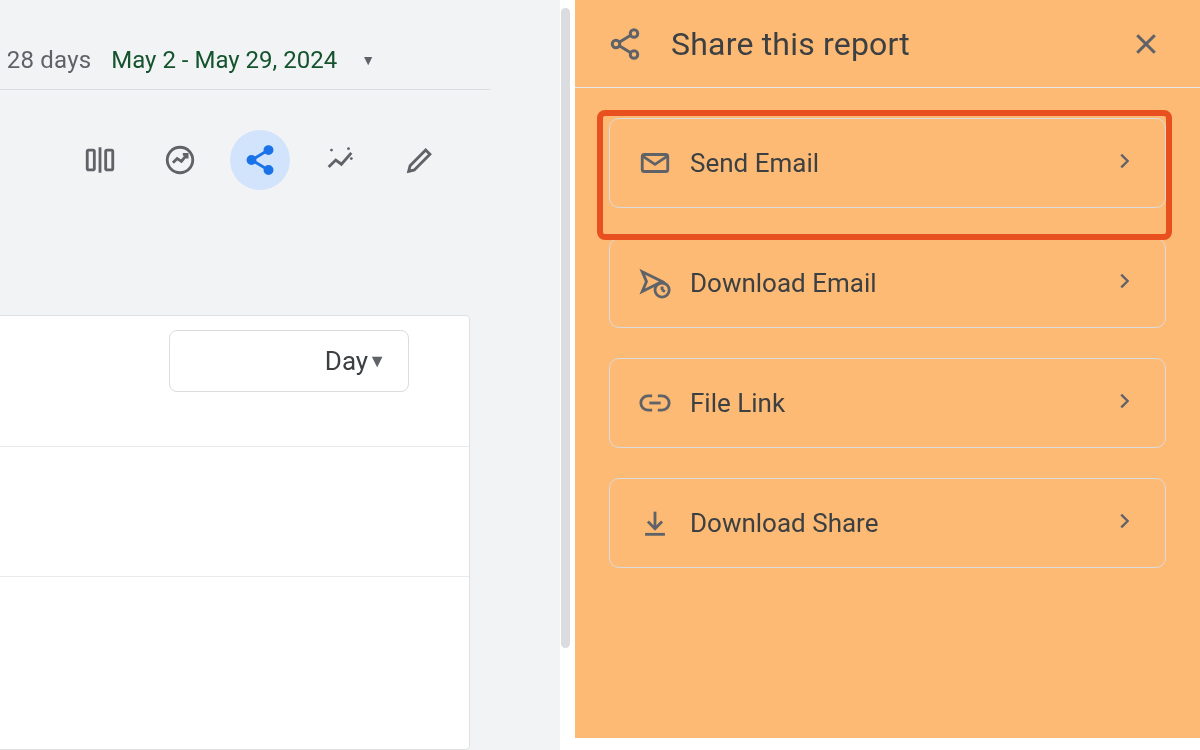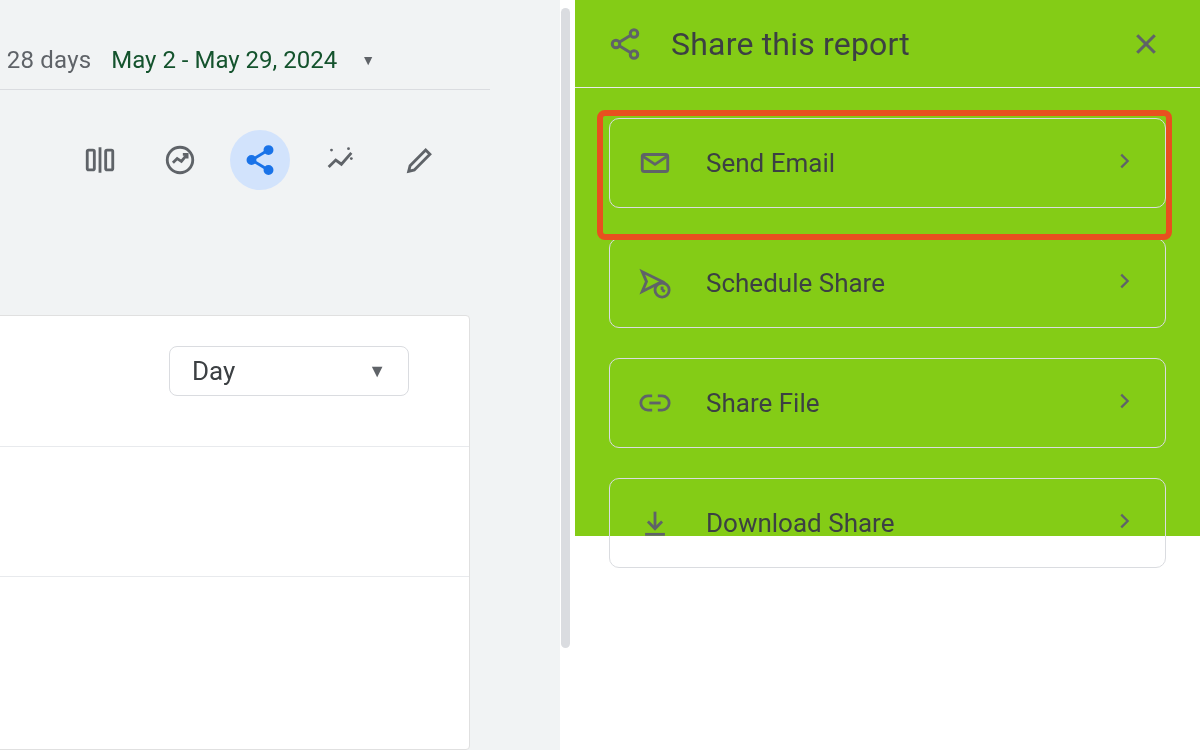--- a/index.html
+++ b/index.html
@@ -31,47 +31,47 @@
   .tb-btn.active{background:#d2e3fc;color:#1a73e8;}
   .tb-btn svg{width:34px;height:34px;}
   .tb-btn.active svg{width:34px;height:34px;}
 
   .card{
     position:absolute;top:315px;left:-5px;width:475px;height:435px;background:#fff;border:1px solid #e0e0e0;border-radius:4px;
   }
   .sep1{position:absolute;left:0;right:0;top:130px;border-top:1px solid #e8eaed;}
   .sep2{position:absolute;left:0;right:0;top:260px;border-top:1px solid #e8eaed;}
   .day-select{
-    position:absolute;top:30px;right:60px;width:240px;height:50px;border:1px solid #dadce0;border-radius:8px;
-    display:flex;align-items:center;justify-content:space-between;padding:0 22px;color:#3c4043;font-size:26px;
+    position:absolute;top:14px;right:60px;width:240px;height:62px;border:1px solid #dadce0;border-radius:8px;
+    display:flex;align-items:center;justify-content:flex-end;padding:0 22px;color:#3c4043;font-size:26px;
     background:#fff;
   }
   .day-caret{color:#5f6368;font-size:18px;}
 
   
   .vdiv{
     position:absolute;left:561px;top:8px;width:9px;height:640px;background:#dadce0;border-radius:5px;
   }
 
   
   .drawer{
-    position:absolute;left:575px;top:0;width:625px;height:536px;background:#84cc16;
+    position:absolute;left:575px;top:0;width:625px;height:738px;background:#fdba74;
   }
   .drawer-hd{
     height:88px;display:flex;align-items:center;gap:28px;padding:0 32px;border-bottom:1px solid #e8eaed;
   }
   .hd-icon{width:36px;height:36px;color:#5f6368;display:flex;align-items:center;justify-content:center;}
   .hd-icon svg{width:36px;height:36px;}
   .hd-title{font-size:32px;color:#3c4043;flex:1;letter-spacing:.2px;}
   .hd-close{width:44px;height:44px;display:flex;align-items:center;justify-content:center;color:#5f6368;}
   .hd-close svg{width:30px;height:30px;}
 
   .opts{padding:30px 34px 0 34px;display:flex;flex-direction:column;gap:30px;}
   .opt{
-    height:90px;border:1px solid #dadce0;border-radius:10px;display:flex;align-items:center;gap:32px;
+    height:90px;border:1px solid #dadce0;border-radius:10px;display:flex;align-items:center;gap:16px;
     padding:0 26px;color:#5f6368;
   }
   .opt .ic{width:38px;height:38px;display:flex;align-items:center;justify-content:center;}
   .opt .ic svg{width:34px;height:34px;}
   .opt .lbl{flex:1;font-size:26px;color:#3c4043;}
   .opt .chev{width:26px;height:26px;color:#5f6368;}
   .opt .chev svg{width:22px;height:22px;}
 
   .hl{
     position:absolute;border:6px solid #e8501f;border-radius:8px;
@@ -179,37 +179,37 @@
 
     <div class="opt">
       <span class="ic">
         <svg viewBox="0 0 24 24" fill="none" stroke="currentColor" stroke-width="2">
           <polygon points="3 4 17 11 3 18 6 11 3 4"></polygon>
             <circle cx="17" cy="17" r="5"></circle>
             <line x1="17" y1="14.5" x2="17" y2="17"></line>
             <line x1="17" y1="17" x2="19" y2="18"></line>
         </svg>
       </span>
-      <span class="lbl">Schedule Share</span>
+      <span class="lbl">Download Email</span>
       <span class="chev">
         <svg viewBox="0 0 24 24" fill="none" stroke="currentColor" stroke-width="2.5">
             <polyline points="9 5 16 12 9 19"></polyline>
           </svg>
       </span>
     </div>
 
     <div class="opt">
       <span class="ic">
         <svg viewBox="0 0 24 24" fill="none" stroke="currentColor" stroke-width="2">
           <path d="M10 7H7a5 5 0 000 10h3"></path>
             <path d="M14 7h3a5 5 0 010 10h-3"></path>
             <line x1="8" y1="12" x2="16" y2="12"></line>
         </svg>
       </span>
-      <span class="lbl">Share File</span>
+      <span class="lbl">File Link</span>
       <span class="chev">
         <svg viewBox="0 0 24 24" fill="none" stroke="currentColor" stroke-width="2.5">
             <polyline points="9 5 16 12 9 19"></polyline>
           </svg>
       </span>
     </div>
 
     <div class="opt">
       <span class="ic">
         <svg viewBox="0 0 24 24" fill="none" stroke="currentColor" stroke-width="2">

